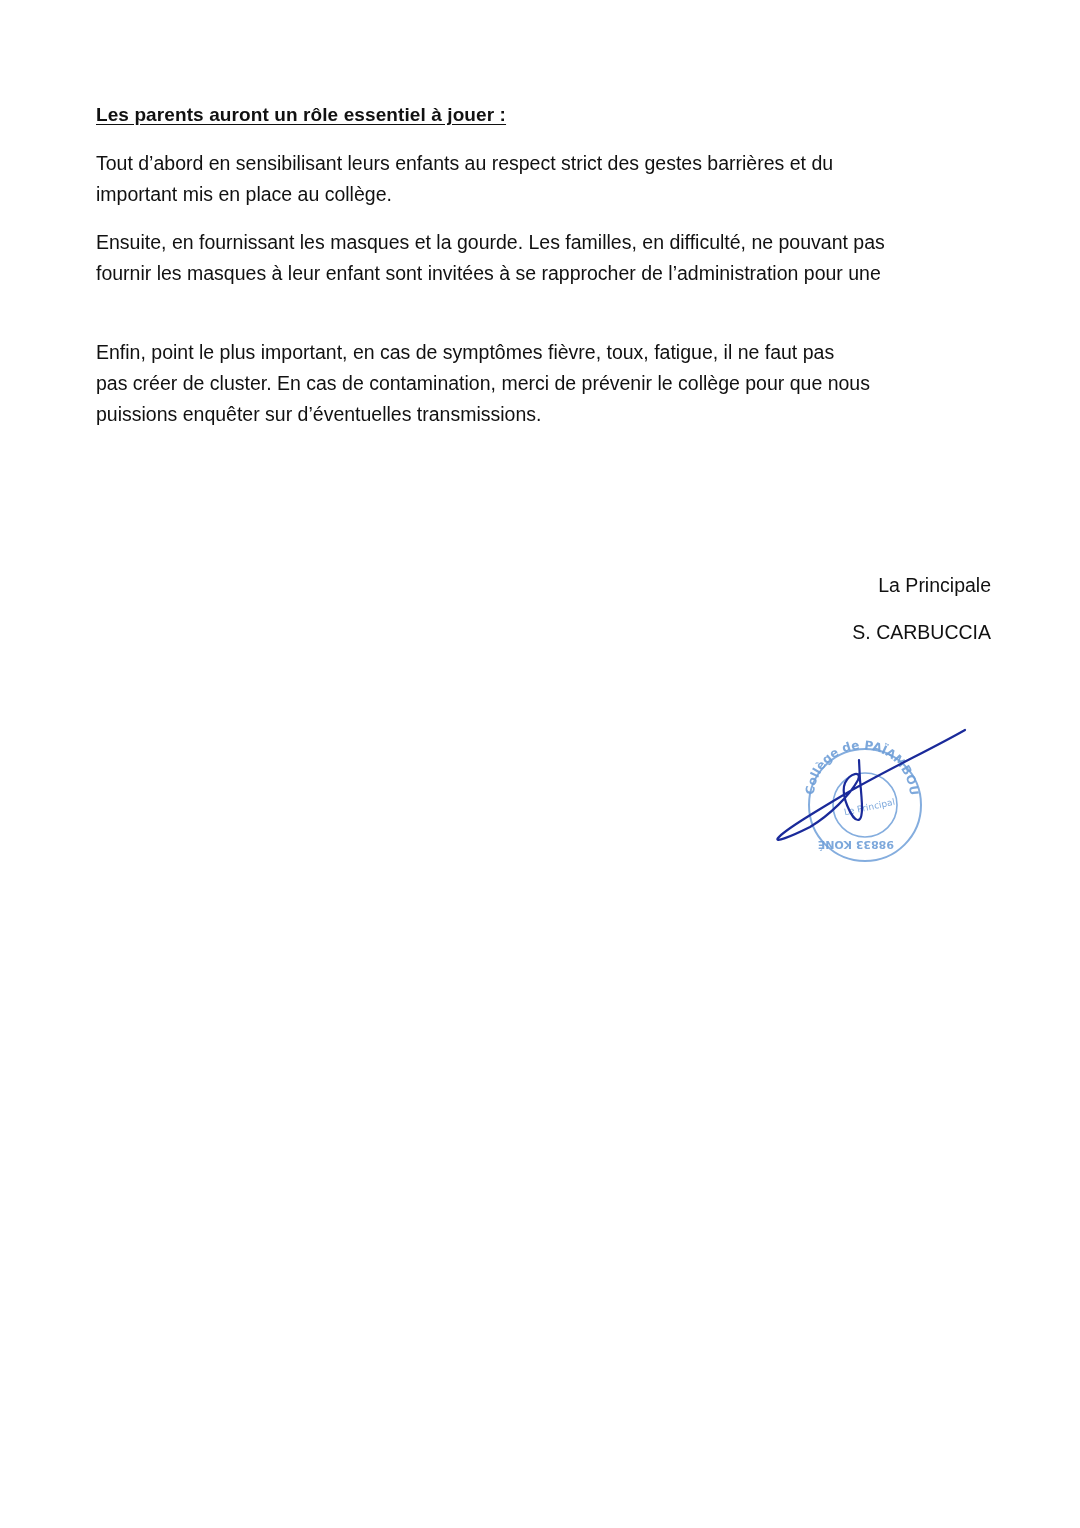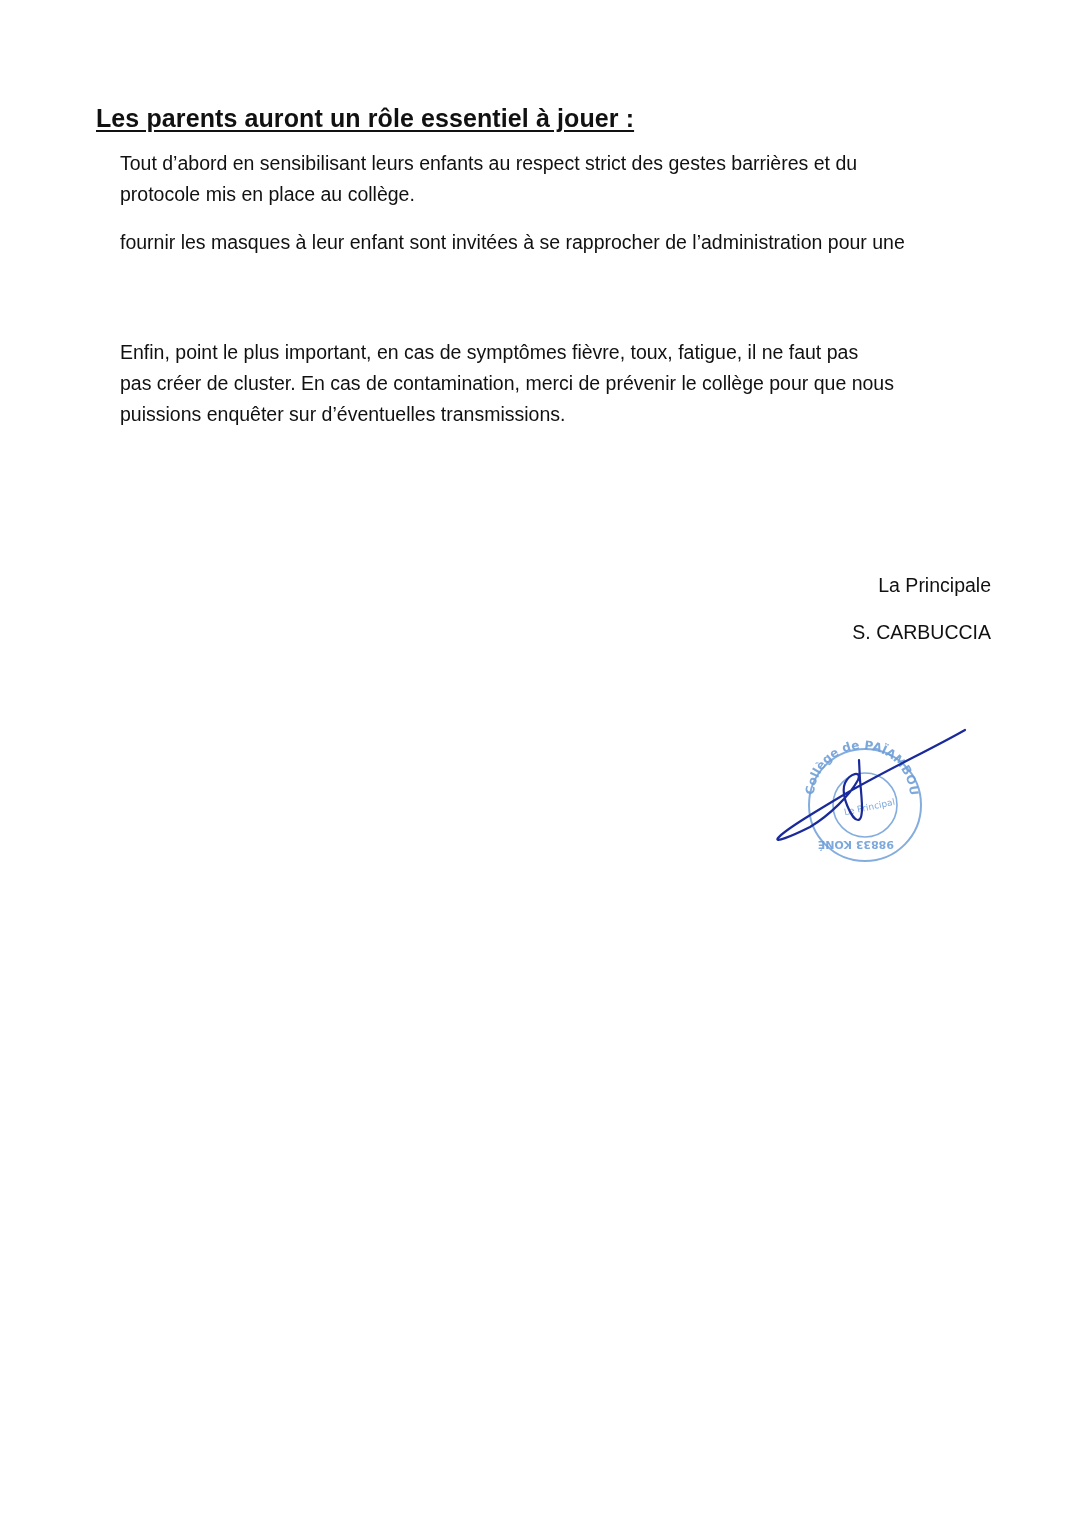--- a/index.html
+++ b/index.html
@@ -18,35 +18,35 @@
     .page {
       position: absolute;
       left: 0; top: 0;
       width: 1080px; height: 1528px;
       background: #ffffff;
     }
     .heading {
       position: absolute;
       left: 96px;
       top: 104px;
-      font-size: 25px;
+      font-size: 19px;
       font-weight: bold;
       text-decoration: underline;
       text-underline-offset: 3px;
       letter-spacing: 0.1px;
     }
     .para {
       position: absolute;
       left: 96px;
       width: 900px;
       font-size: 19.5px;
       line-height: 31px;
       margin: 0;
     }
-    .para .line { display: block; white-space: nowrap; margin-left: 24px; }
+    .para .line { display: block; white-space: nowrap; }
     #p1 { top: 148px; }
     #p2 { top: 227px; }
     #p3 { top: 337px; }
 
     .sign-block {
       position: absolute;
       right: 89px;
       text-align: left;
       font-size: 19.5px;
     }
@@ -64,24 +64,25 @@
   </style>
 </head>
 <body>
 
 <div class="page">
 
   <div class="heading">Les parents auront un rôle essentiel à jouer :</div>
 
   <p class="para" id="p1">
     <span class="line">Tout d’abord en sensibilisant leurs enfants au respect strict des gestes barrières et du</span>
-    <span class="line">protocole mis en place au collège.</span>
+    <span class="line">important mis en place au collège.</span>
   </p>
 
   <p class="para" id="p2">
+    <span class="line">Ensuite, en fournissant les masques et la gourde. Les familles, en difficulté, ne pouvant pas</span>
     <span class="line">fournir les masques à leur enfant sont invitées à se rapprocher de l’administration pour une</span>
   </p>
 
   <p class="para" id="p3">
     <span class="line">Enfin, point le plus important, en cas de symptômes fièvre, toux, fatigue, il ne faut pas</span>
     <span class="line">pas créer de cluster. En cas de contamination, merci de prévenir le collège pour que nous</span>
     <span class="line">puissions enquêter sur d’éventuelles transmissions.</span>
   </p>
 
   <div class="sign-block" id="sign-title">La Principale</div>

